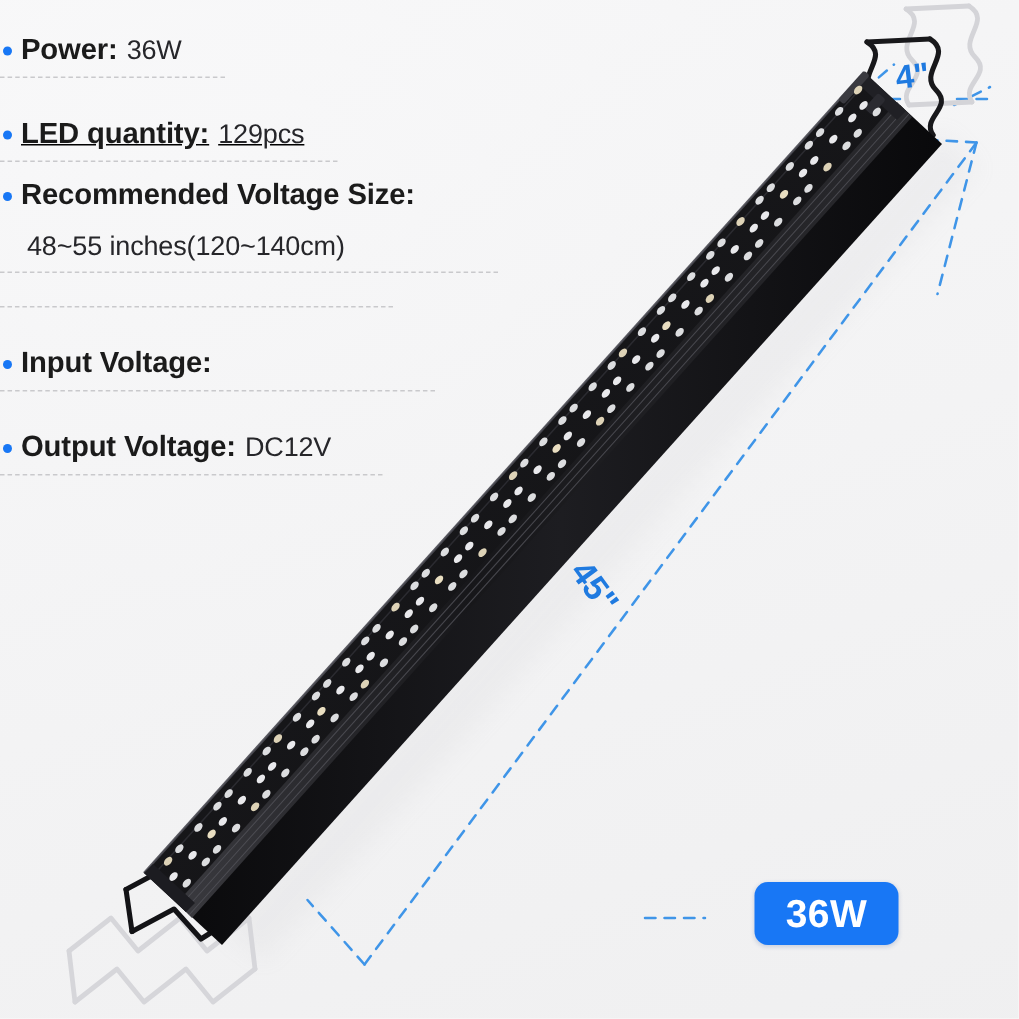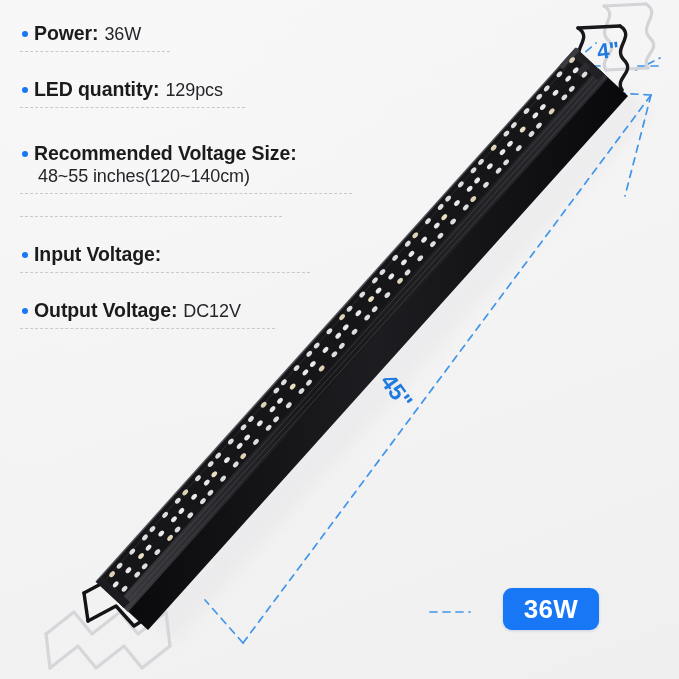--- a/index.html
+++ b/index.html
@@ -20,21 +20,21 @@
     background:linear-gradient(160deg,#f8f8f9 0%,#f4f4f5 45%,#efeff0 100%);
     opacity:.85;
   }
 
   
   .art{position:absolute;inset:0;}
   .art svg{position:absolute;top:0;left:0;}
 
   
   .specs{
-    position:absolute;left:20px;top:22px;width:370px;
+    position:absolute;left:0;top:22px;width:370px;
     z-index:40;
   }
   .spec{position:relative;margin-bottom:4px;}
   .spec-line{
     display:flex;align-items:baseline;
     padding-left:14px;position:relative;
     white-space:nowrap;
   }
   .bullet{
     position:absolute;left:2px;top:9px;
@@ -44,36 +44,36 @@
   .lbl{
     font-size:19.5px;font-weight:bold;color:#1b1b1b;
     letter-spacing:-0.1px;
   }
   .val{
     font-size:18px;font-weight:normal;color:#26262a;
     margin-left:6px;letter-spacing:-0.1px;
   }
   .sub{
     padding-left:18px;font-size:18px;color:#26262a;
-    margin-top:1px;letter-spacing:-0.1px;white-space:nowrap;
+    margin-top:12px;letter-spacing:-0.1px;white-space:nowrap;
   }
   .rule{
     margin-top:6px;height:0;
     border-top:1.3px dashed #c9c9cc;
   }
   .spec.w1 .rule{width:150px;}
   .spec.w2 .rule{width:225px;}
   .spec.w3 .rule{width:332px;}
   .spec.w4 .rule{width:262px;}
   .spec.w5 .rule{width:290px;}
   .spec.w6 .rule{width:255px;}
 
   
   .spec.w1{margin-bottom:26px;}
-  .spec.w2{margin-bottom:34px;}
+  .spec.w2{margin-bottom:11px;text-decoration:underline;}
   .spec.w3{margin-bottom:22px;}
   .spec.w4{margin-bottom:26px;}
   .spec.w5{margin-bottom:26px;}
 
   
   .badge{
     position:absolute;left:503px;top:588px;
     width:96px;height:42px;border-radius:9px;
     background:#1877f5;
     display:flex;align-items:center;justify-content:center;

